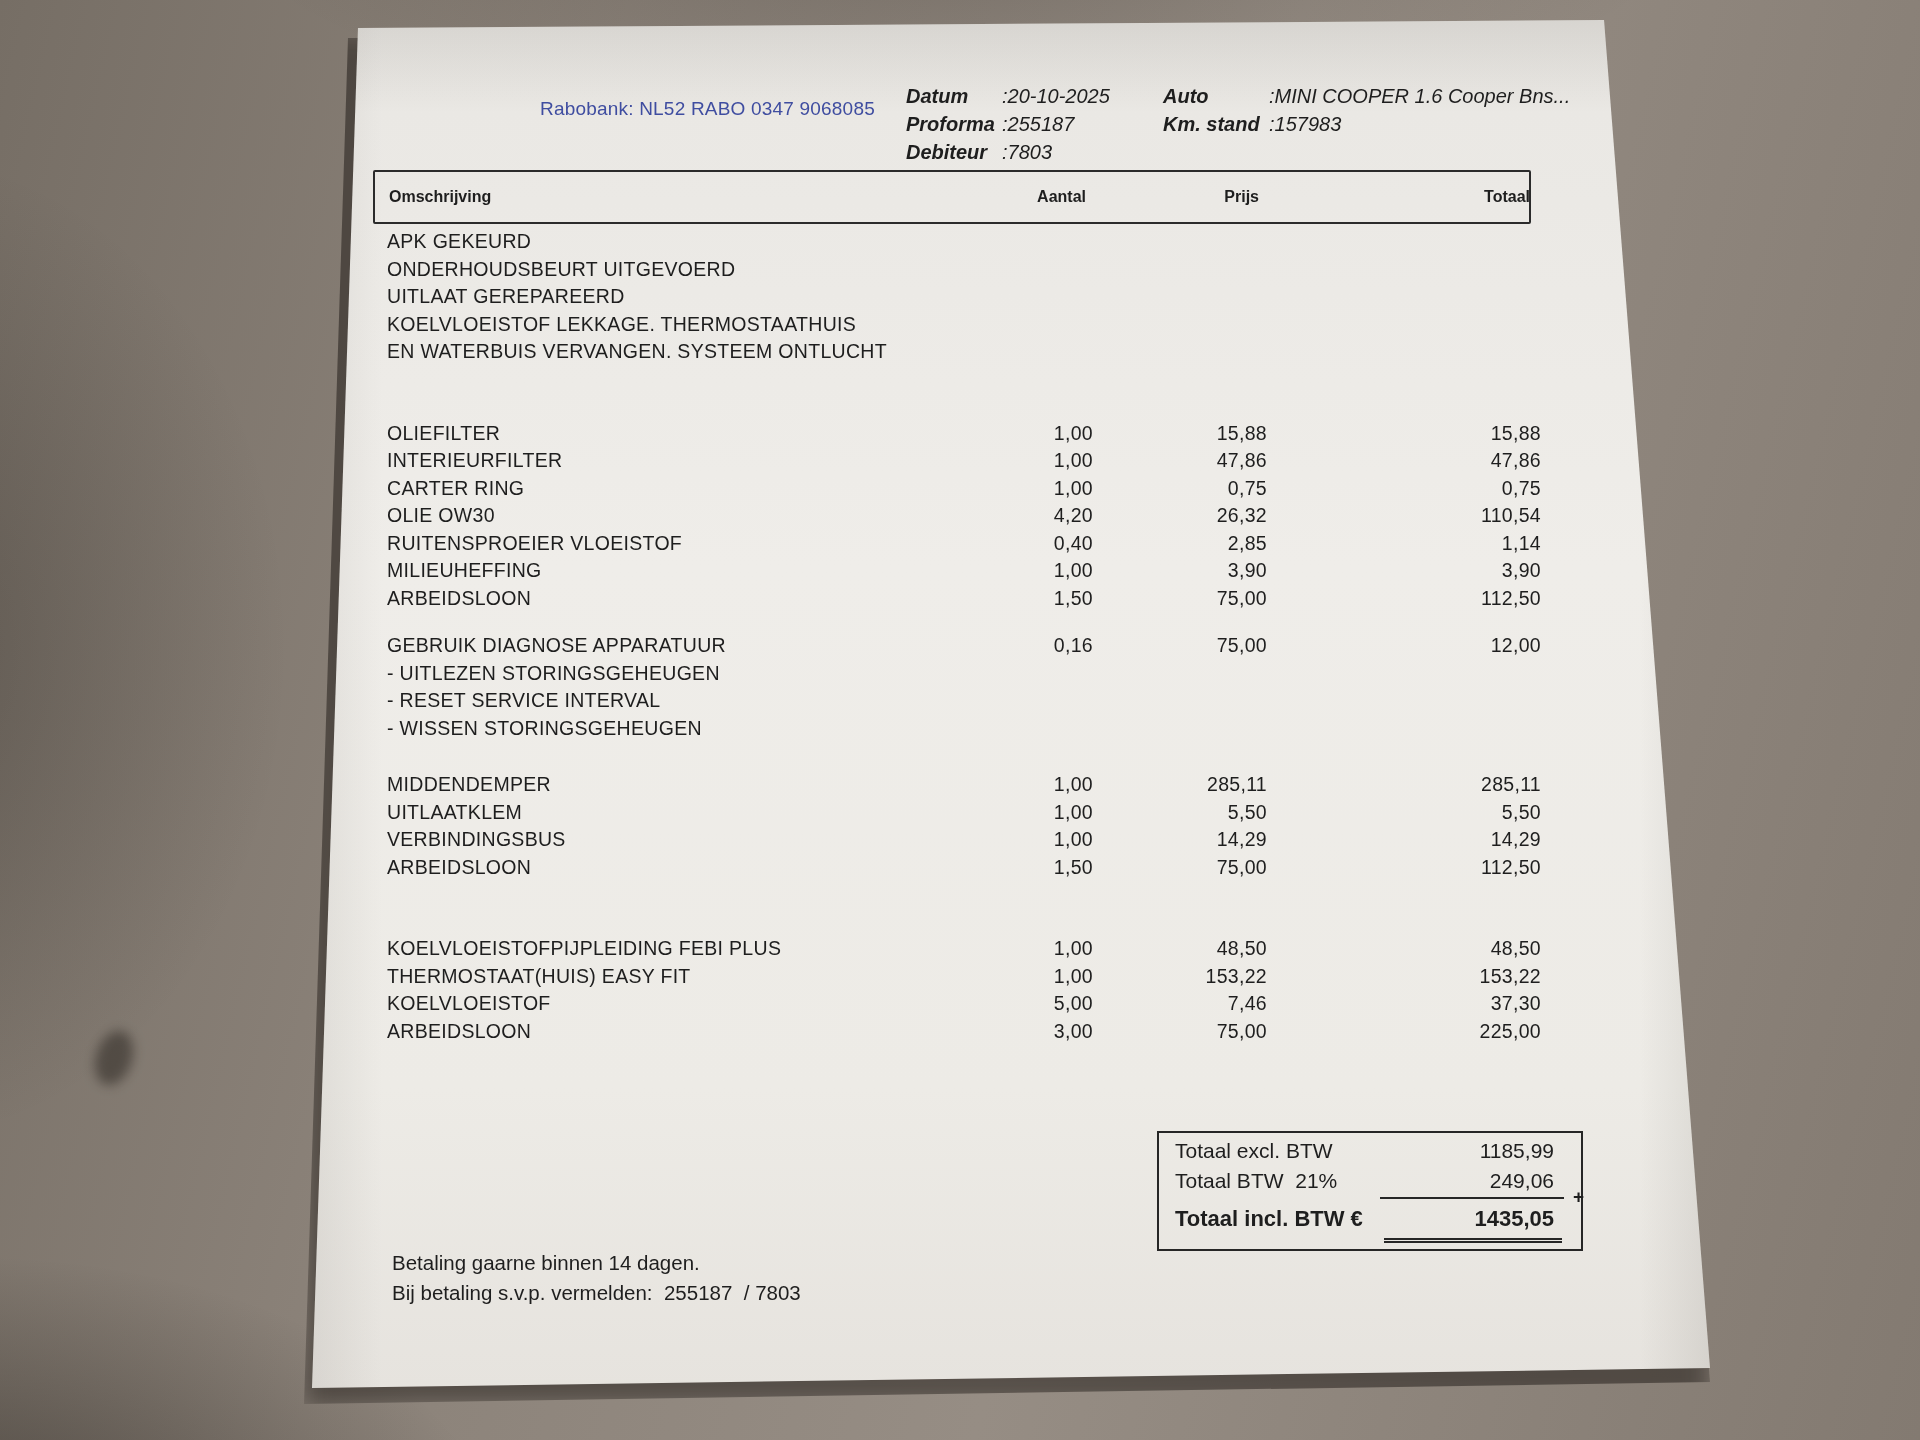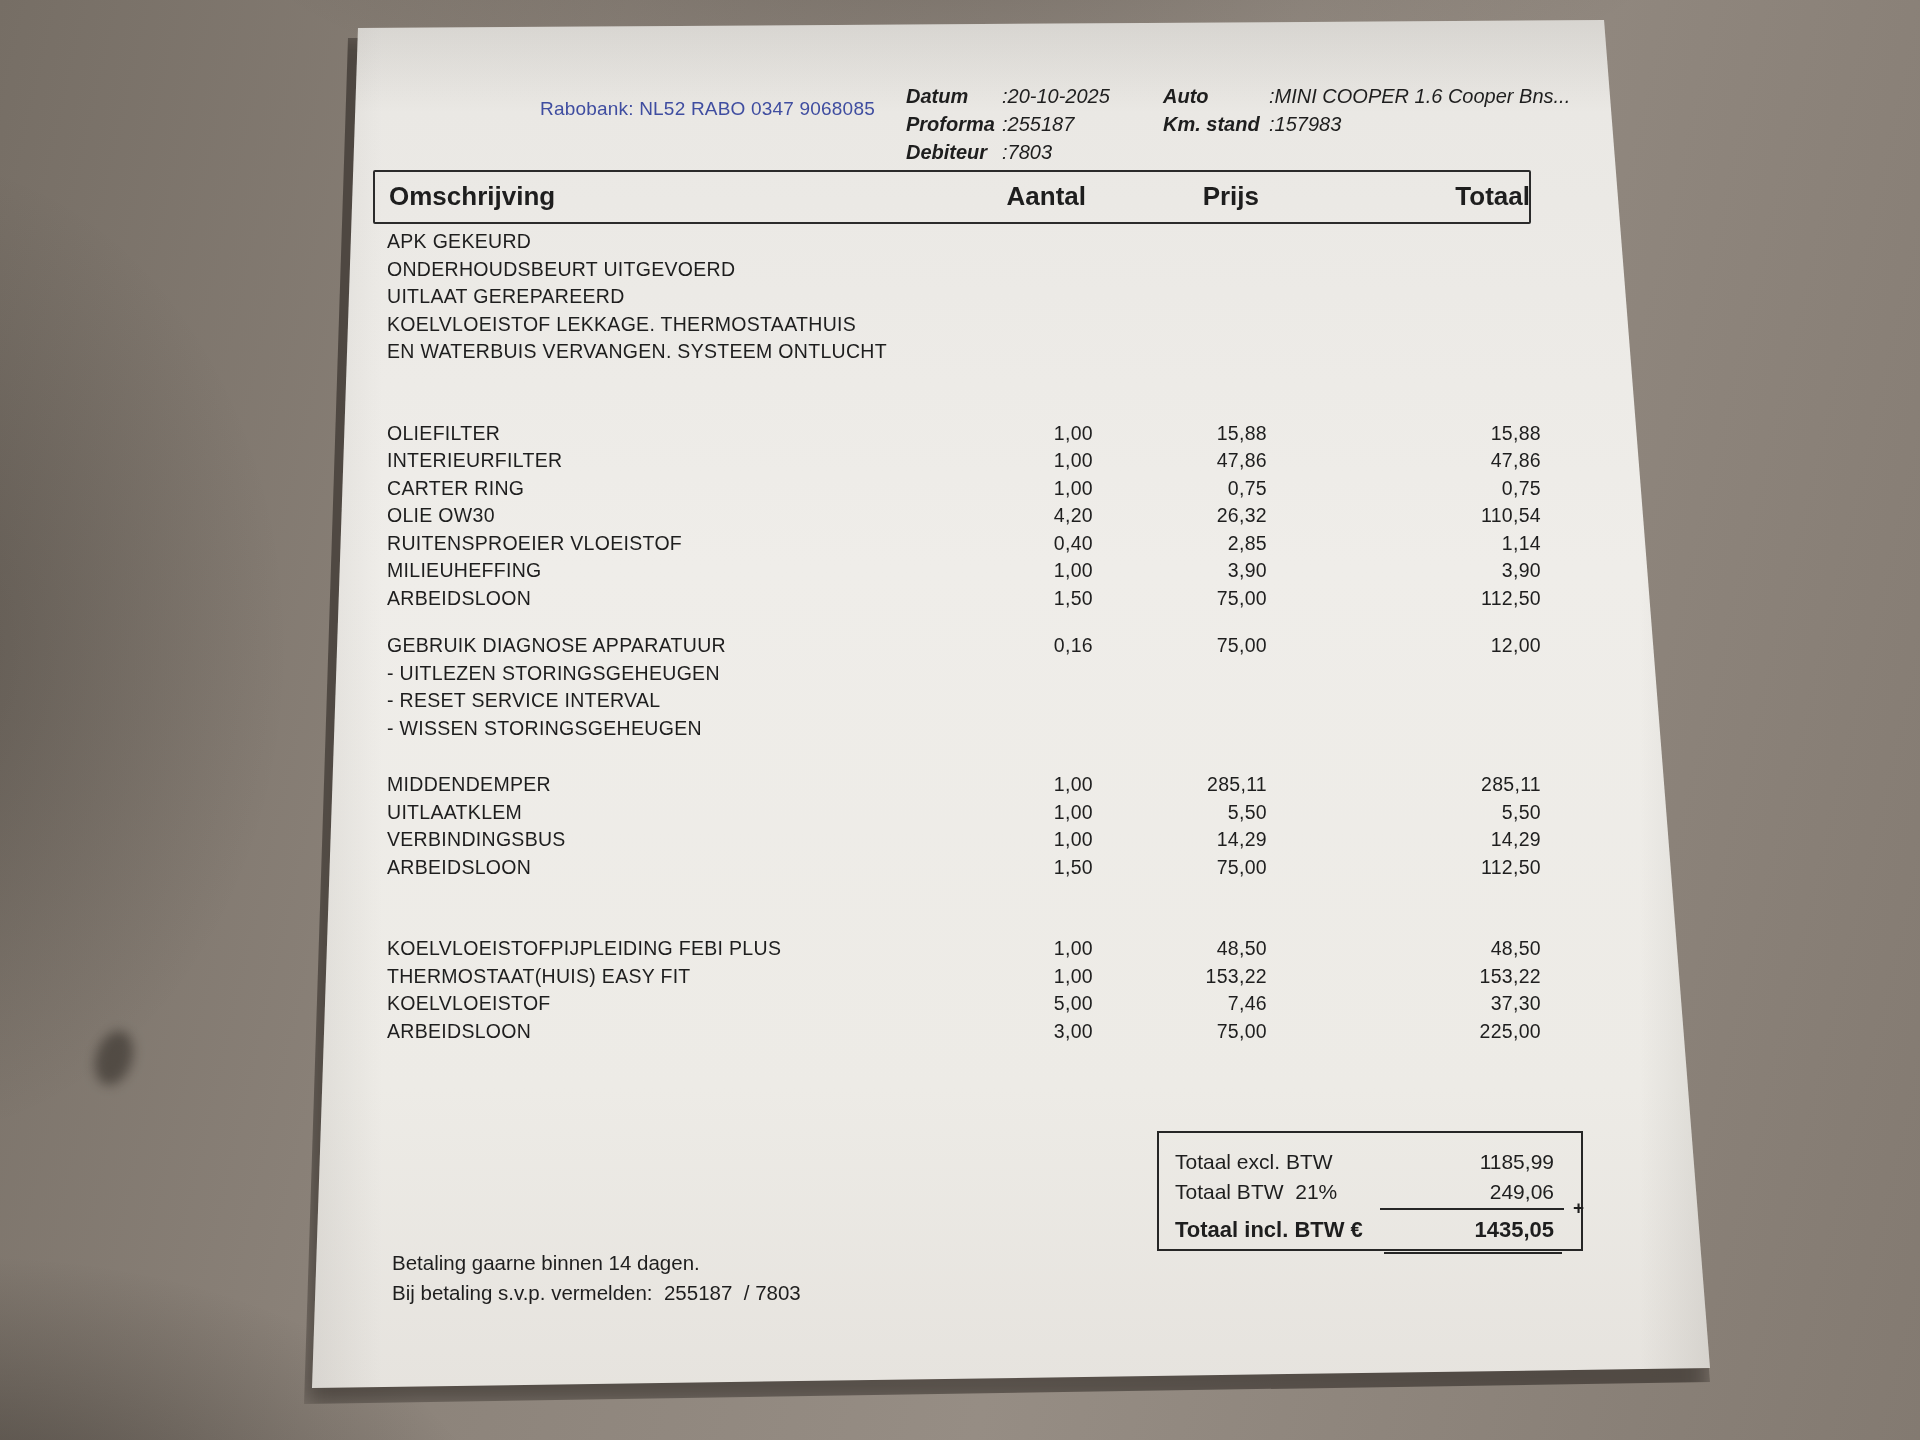--- a/index.html
+++ b/index.html
@@ -42,37 +42,37 @@
   .meta-left{left:594px;}
   .meta-right{left:851px;}
   .meta .mrow{display:flex;height:28px;font-style:italic;}
   .meta .mlabel{font-weight:700;display:inline-block;white-space:pre;}
   .meta-left .mlabel{width:96px;}
   .meta-right .mlabel{width:106px;}
   .meta .mvalue{white-space:pre;}
   .thead{
     position:absolute;left:61px;top:152px;width:1158px;height:54px;
     border:2.5px solid #2b2b2b;border-radius:2px;box-sizing:border-box;
-    font-weight:700;font-size:26px;
+    font-weight:700;font-size:16px;
   }
   .thead span{position:absolute;top:0;bottom:0;line-height:49px;}
   .h-desc{left:14px;}
   .h-qty{left:560px;width:151px;text-align:right;}
   .h-price{left:734px;width:150px;text-align:right;}
   .h-total{left:1002px;width:153px;text-align:right;}
   .rows{position:absolute;left:0;top:212px;width:1240px;}
   .row{position:relative;height:27.5px;font-size:19.5px;letter-spacing:0.3px;}
   .row span{position:absolute;top:0;}
   .c-desc{left:75px;white-space:pre;}
   .c-qty{left:620px;width:161px;text-align:right;}
   .c-price{left:800px;width:155px;text-align:right;}
   .c-total{left:1020px;width:209px;text-align:right;}
   .totals{
     position:absolute;left:845px;top:1113px;width:426px;height:120px;
-    border:2.5px solid #262626;box-sizing:border-box;padding-top:14px;text-align:right;
+    border:2.5px solid #262626;box-sizing:border-box;padding-top:3px;text-align:right;
   }
   .t-row{position:relative;height:30px;font-size:21px;padding:0 27px 0 16px;
     display:flex;justify-content:space-between;align-items:center;}
   .t-row .t-label{white-space:pre;}
   .t-bold{font-weight:700;font-size:22px;height:32px;}
   .t-rule{position:relative;height:4px;margin:1px 0 0 221px;width:184px;
     border-top:2px solid #262626;}
   .t-plus{position:absolute;right:-20px;top:-13px;font-size:19px;font-weight:700;}
   .t-double{margin:3px 0 0 225px;width:178px;height:5px;
     border-top:2.5px solid #262626;border-bottom:2.5px solid #262626;box-sizing:border-box;}

